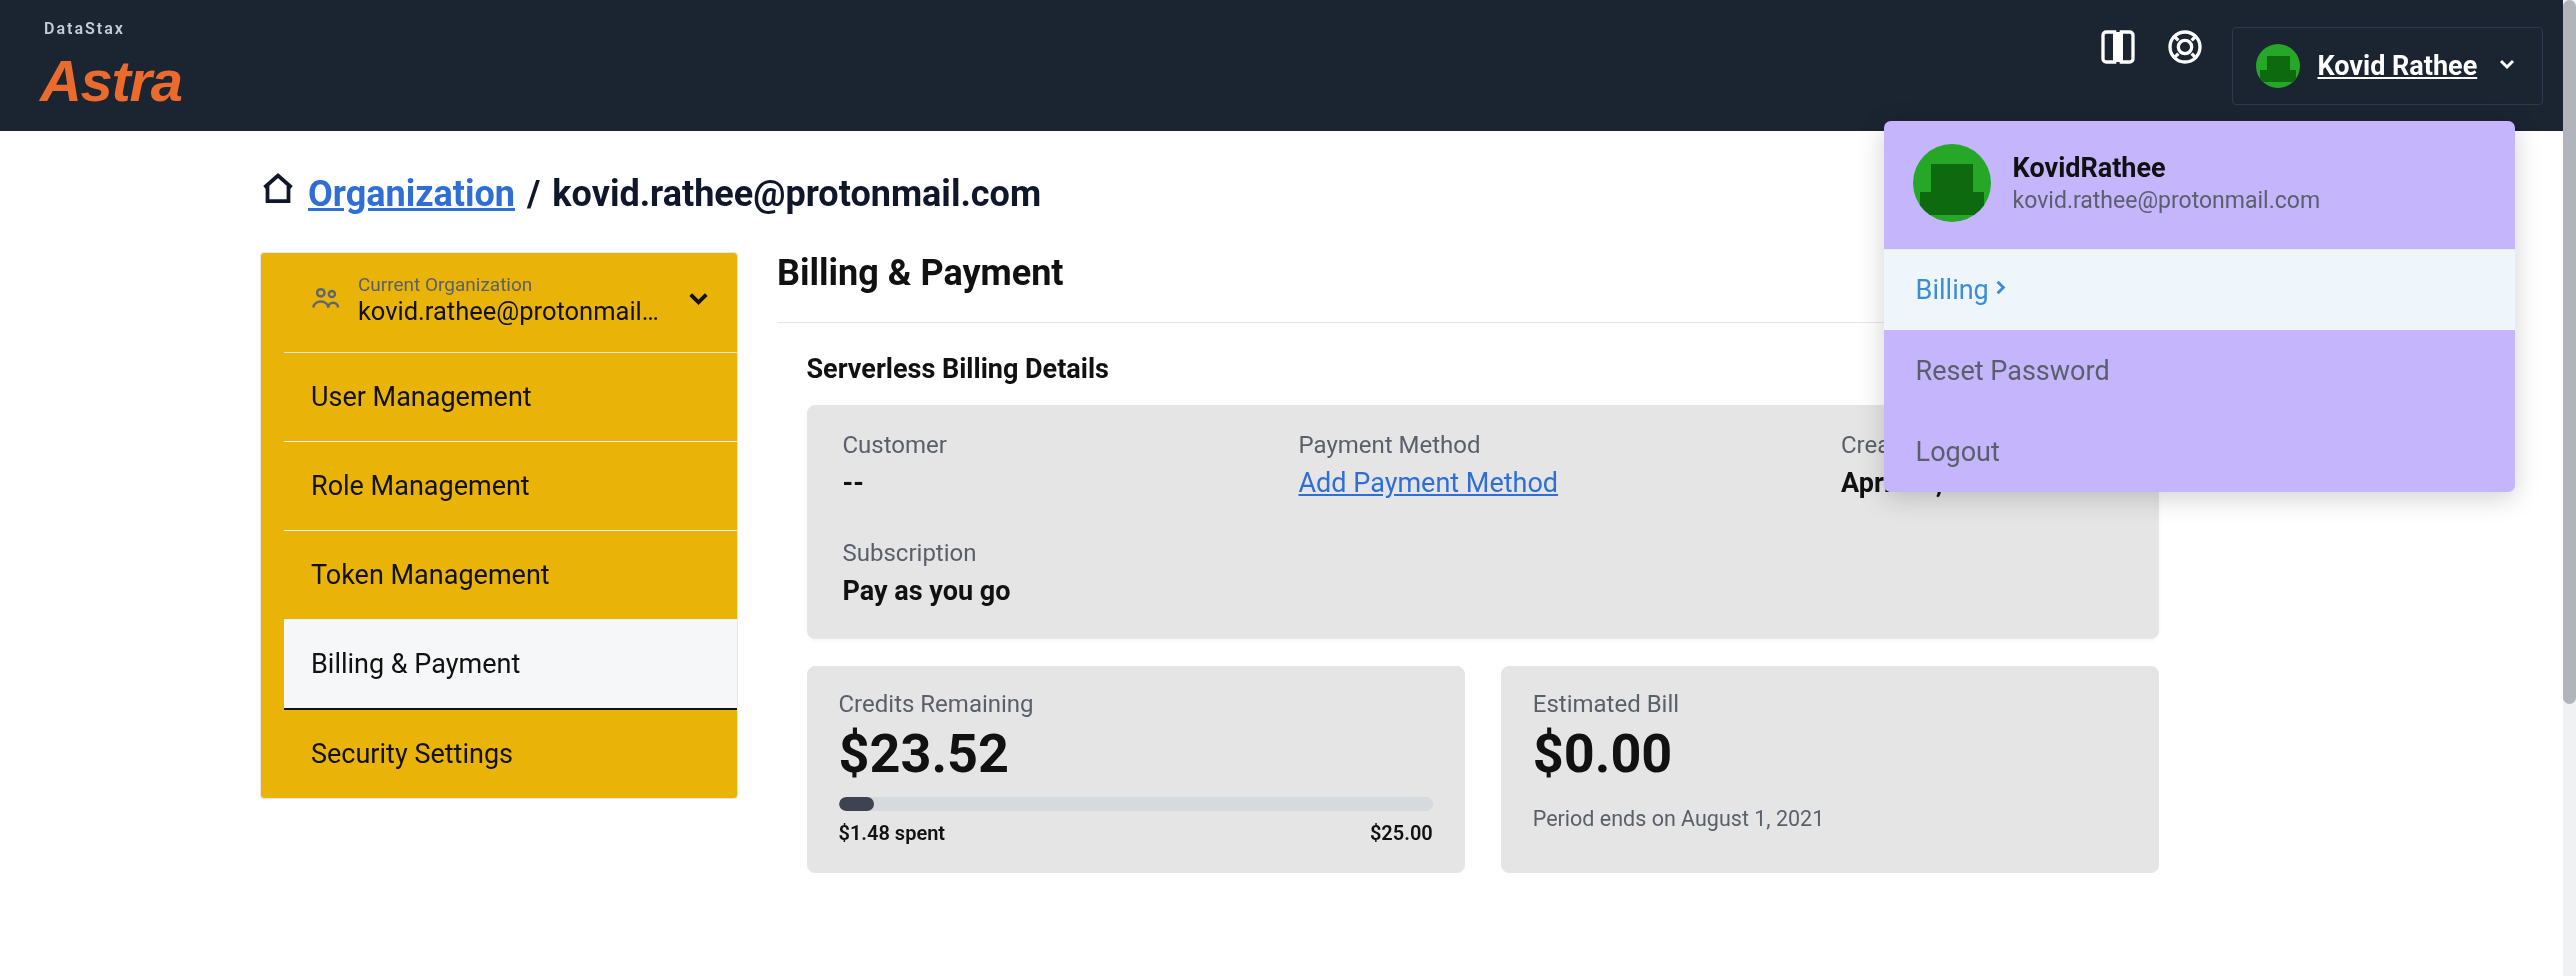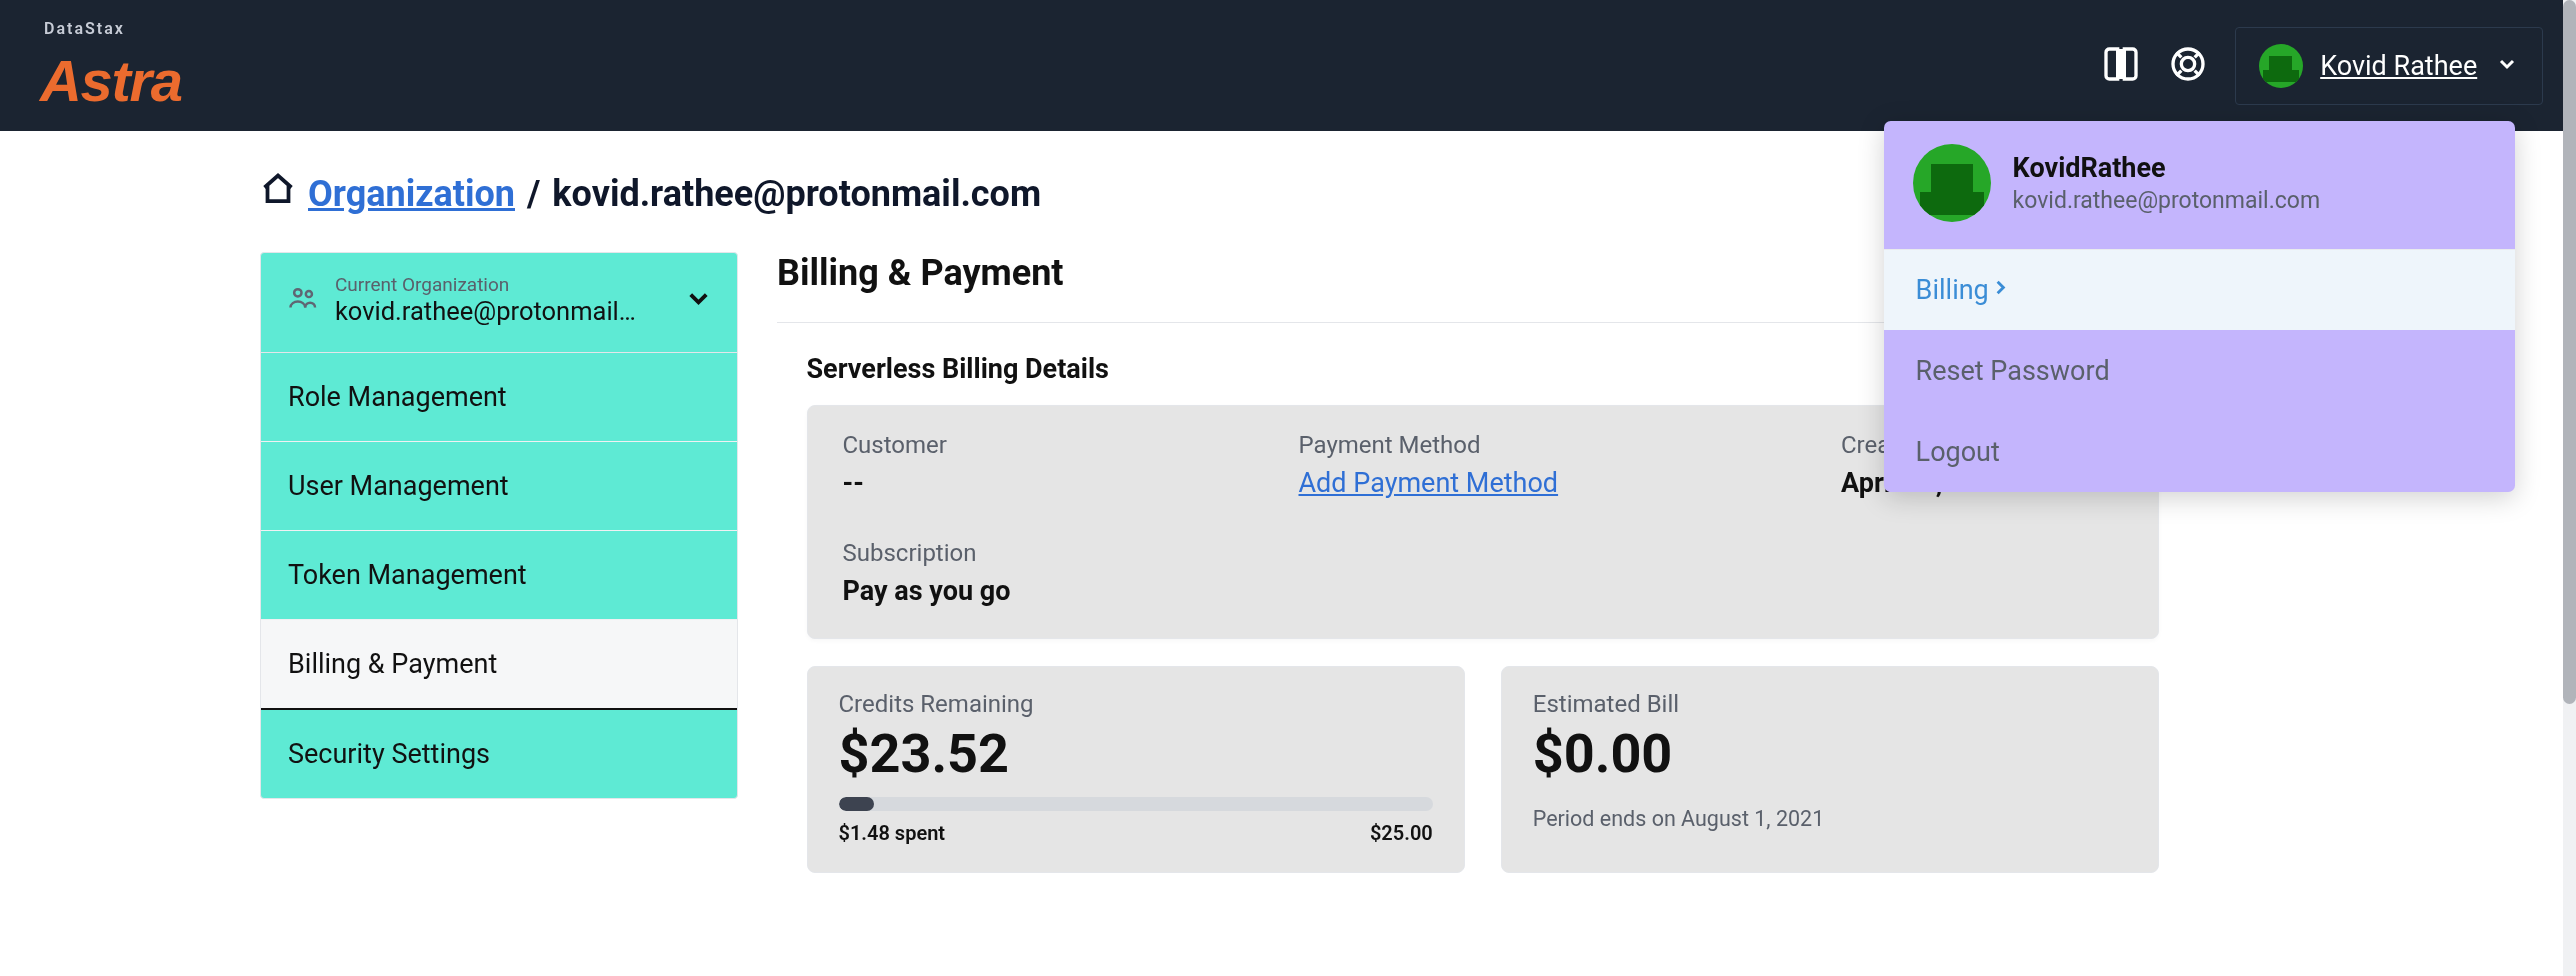--- a/index.html
+++ b/index.html
@@ -43,22 +43,23 @@
   .logo-astra {
     font-family: Arial, sans-serif;
     font-size: 58px;
     font-weight: 900;
     font-style: italic;
     letter-spacing: -1.3px;
     color: #eb6b2e;
   }
   .topbar-right {
     display: flex;
-    align-items: center;
+    align-items: flex-start;
     gap: 27px;
+    font-weight: bold;
   }
   .topbar-icon svg { width: 40px; height: 40px; stroke: #fff; fill: none; stroke-width: 2; }
   .user-pill {
     display: flex;
     align-items: center;
     gap: 17.4px;
     border: 1.3px solid #2c3a4d;
     border-radius: 4px;
     padding: 16px 23px;
   }
@@ -98,21 +99,22 @@
   .main-cols {
     display: flex;
     gap: 39px;
     align-items: flex-start;
   }
   
   .sidebar {
     width: 478px;
     border: 0.7px solid #e4e6ea;
     border-radius: 4px;
-    background:#5eead4;
+    background:#eab308;
+    padding-left:23px;
   }
   .org-select {
     display:flex;
     align-items:center;
     padding: 20px 23px 25.5px 27px;
     border-bottom: 0.7px solid #e4e6ea;
     gap: 17.4px;
   }
   .org-select .people-icon svg { width:29.5px; height:29.5px; stroke:#5f6673; fill:none; stroke-width:2; }
   .org-labels { flex:1; min-width:0; }
@@ -309,22 +311,22 @@
           <div class="org-labels">
             <div class="small">Current Organization</div>
             <div class="big">kovid.rathee@protonmail…</div>
           </div>
           <span class="chev">
             <svg viewBox="0 0 24 24">
                 <polyline points="6 9 12 15 18 9"></polyline>
               </svg>
           </span>
         </div>
+        <div class="side-item">User Management</div>
         <div class="side-item">Role Management</div>
-        <div class="side-item">User Management</div>
         <div class="side-item">Token Management</div>
         <div class="side-item active">Billing &amp; Payment</div>
         <div class="side-item">Security Settings</div>
       </div>
 
       <div class="panel">
         <div class="panel-title">Billing &amp; Payment</div>
         <div class="section-label">Serverless Billing Details</div>
 
         <div class="details-card">

